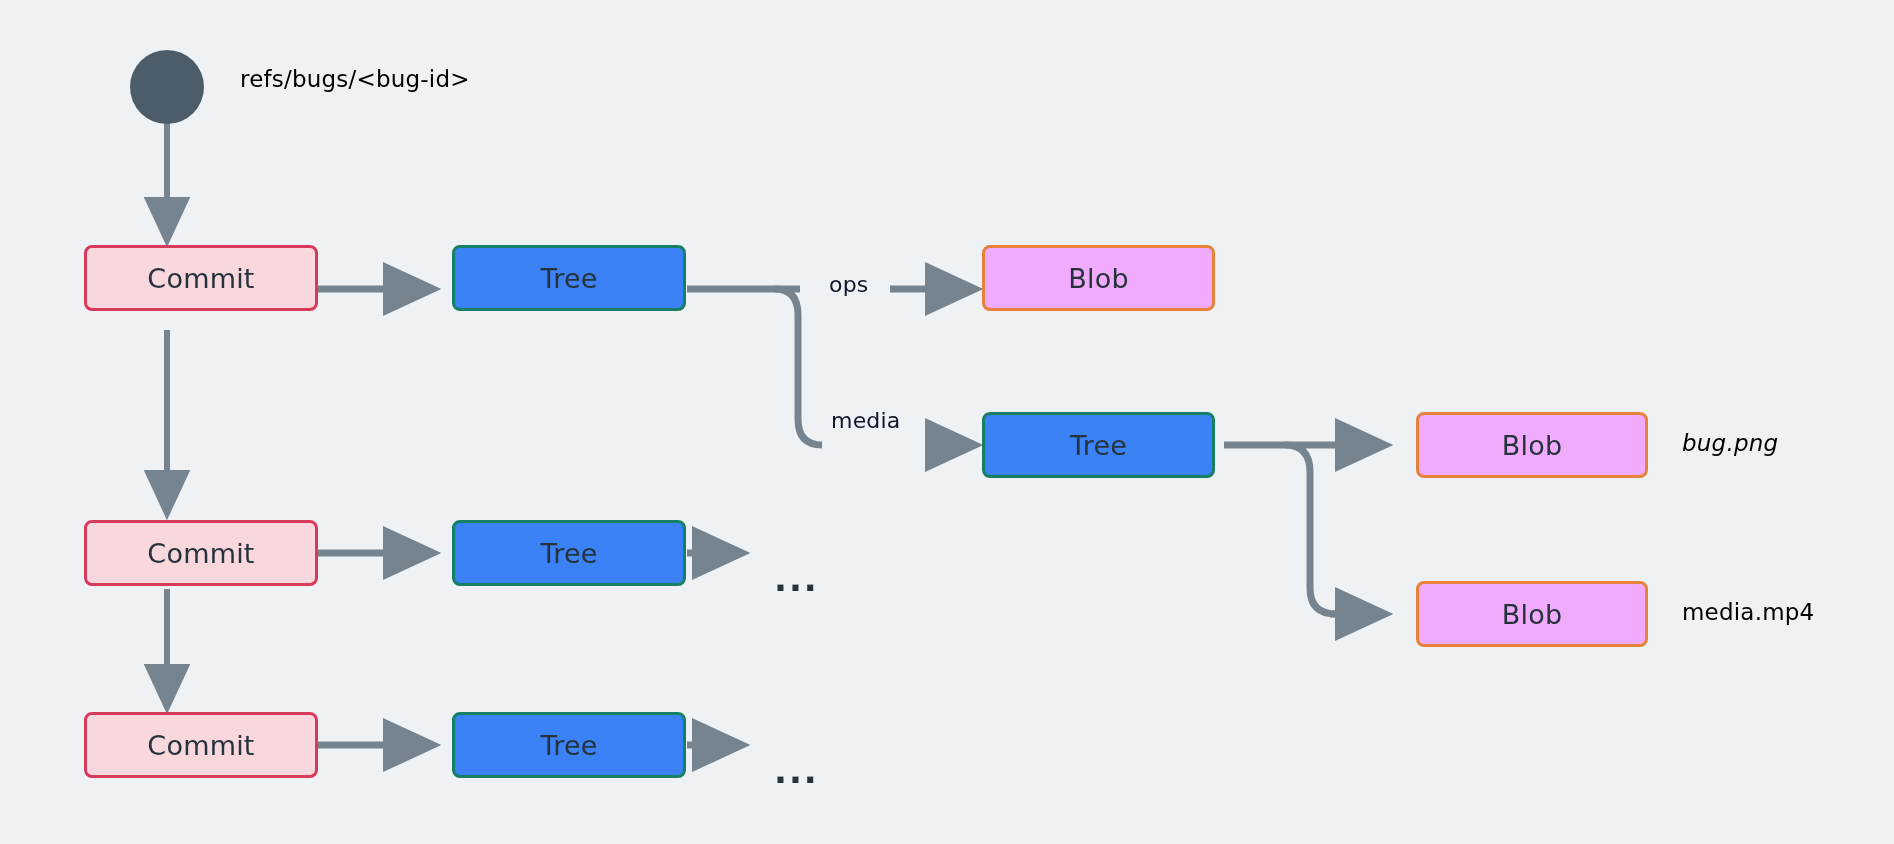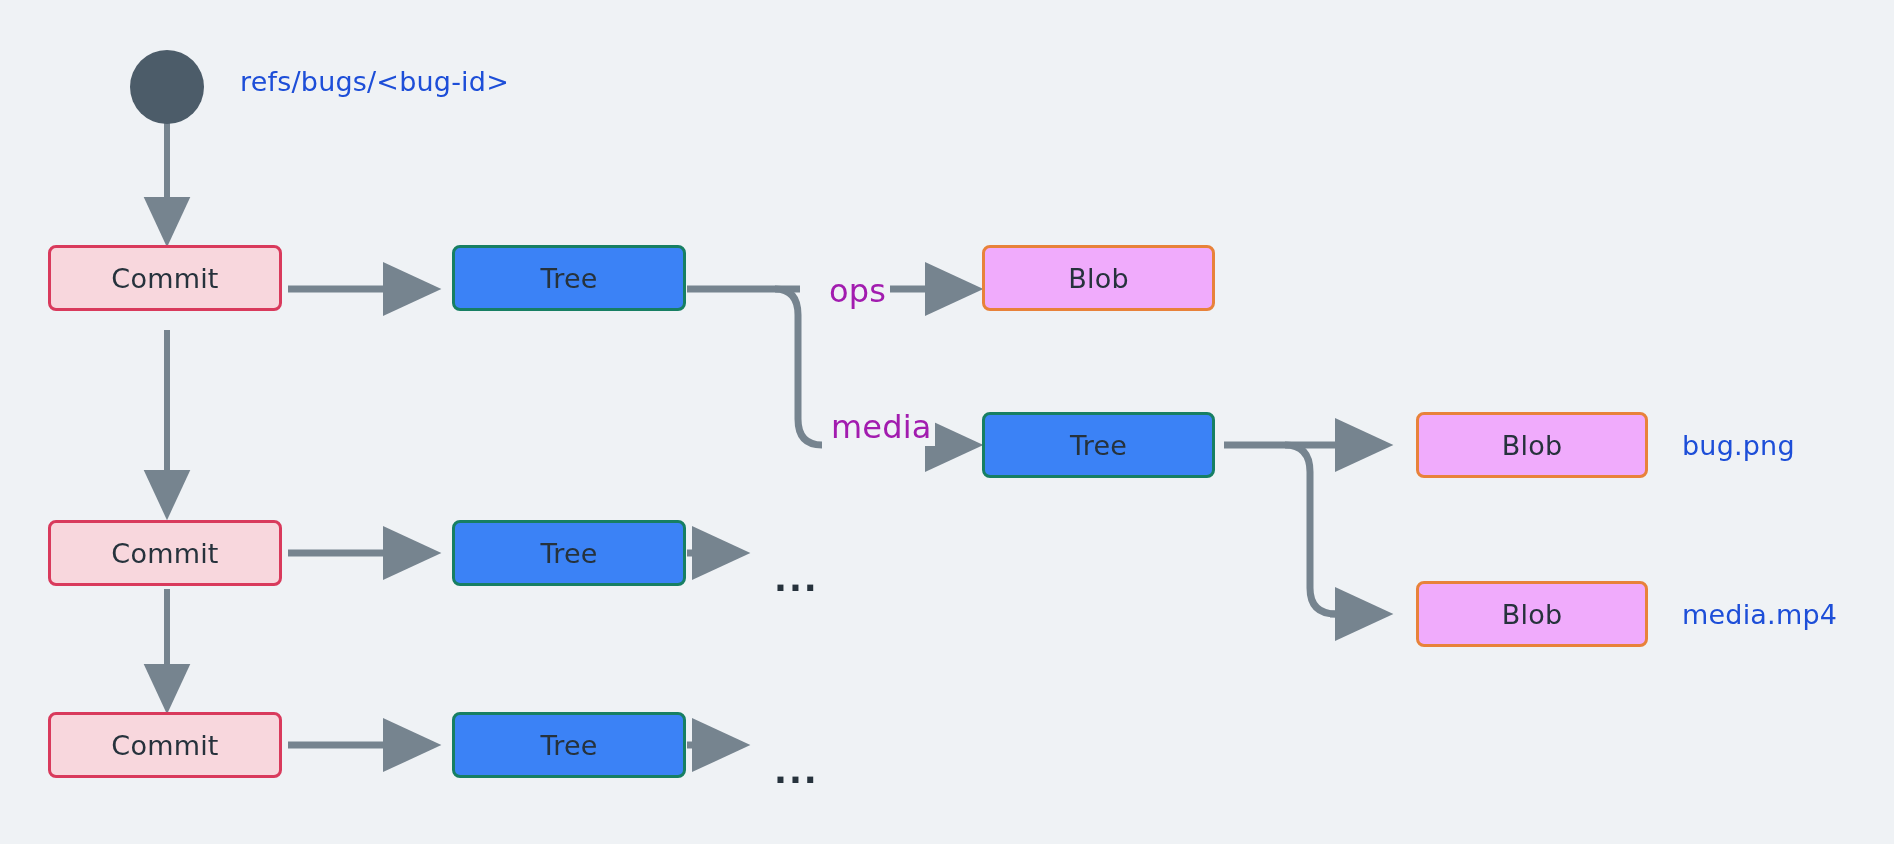--- a/index.html
+++ b/index.html
@@ -35,45 +35,46 @@
     border-radius: 8px;
     border-width: 3px;
     border-style: solid;
     font-size: 27px;
     letter-spacing: 0.2px;
     color: #26323c;
   }
   .node-commit {
     background: #f8d7dd;
     border-color: #d93a5c;
+    margin-left: 36px;
   }
   .node-tree {
     background: #3b82f6;
     border-color: #177f63;
   }
   .node-blob {
     background: #f0abfc;
     border-color: #e8823a;
   }
   .root-dot {
     position: absolute;
     border-radius: 50%;
     background: #4c5c69;
   }
   .plain-label {
     position: absolute;
-    font-size: 27px;
-    color: #1d4ed8;
+    font-size: 23px;
+    color: #000000;
     white-space: nowrap;
     letter-spacing: 0.2px;
   }
   .edge-label {
     position: absolute;
-    font-size: 32px;
-    color: #a21caf;
+    font-size: 22px;
+    color: #0f172a;
     white-space: nowrap;
     background: #eff2f5;
     padding: 0 3px;
     letter-spacing: 0.2px;
   }
   .ellipsis {
     position: absolute;
     font-size: 34px;
     font-weight: 700;
     color: #26323c;
@@ -153,21 +154,21 @@
     <span>Blob</span>
   </div>
 
   <div class="node node-tree" style="left:982px; top:412px; width:233px; height:66px;">
     <span>Tree</span>
   </div>
 
   <div class="node node-blob" style="left:1416px; top:412px; width:232px; height:66px;">
     <span>Blob</span>
   </div>
-  <div class="plain-label" style="left:1682px; top:430px;">bug.png</div>
+  <div class="plain-label" style="left:1682px; top:430px;font-style:italic;">bug.png</div>
 
   <div class="node node-blob" style="left:1416px; top:581px; width:232px; height:66px;">
     <span>Blob</span>
   </div>
   <div class="plain-label" style="left:1682px; top:599px;">media.mp4</div>
 
   <div class="ellipsis" style="left:774px; top:562px;">...</div>
   <div class="ellipsis" style="left:774px; top:754px;">...</div>
 
 </div>

